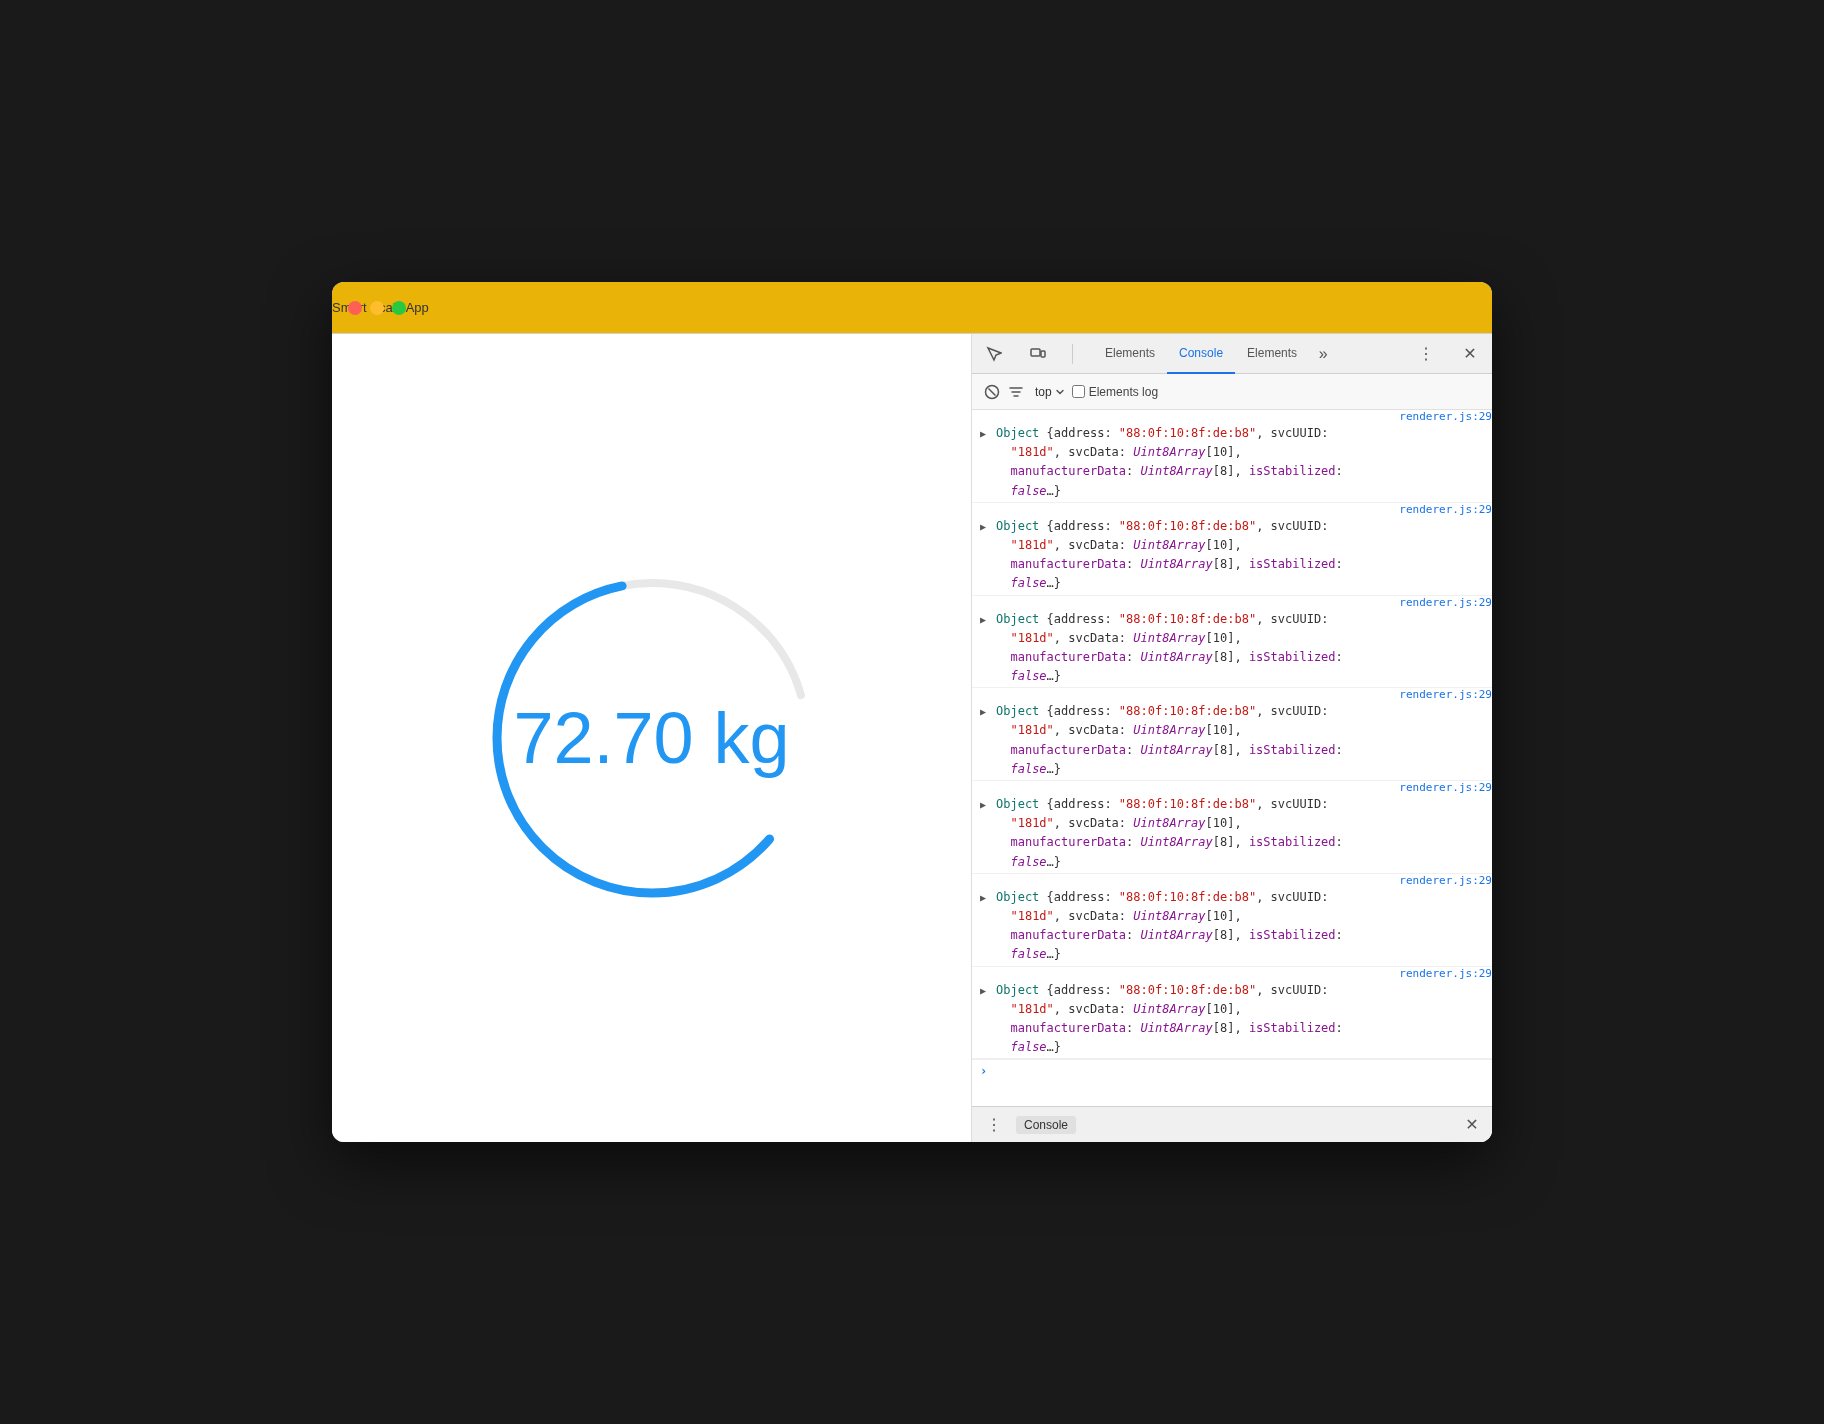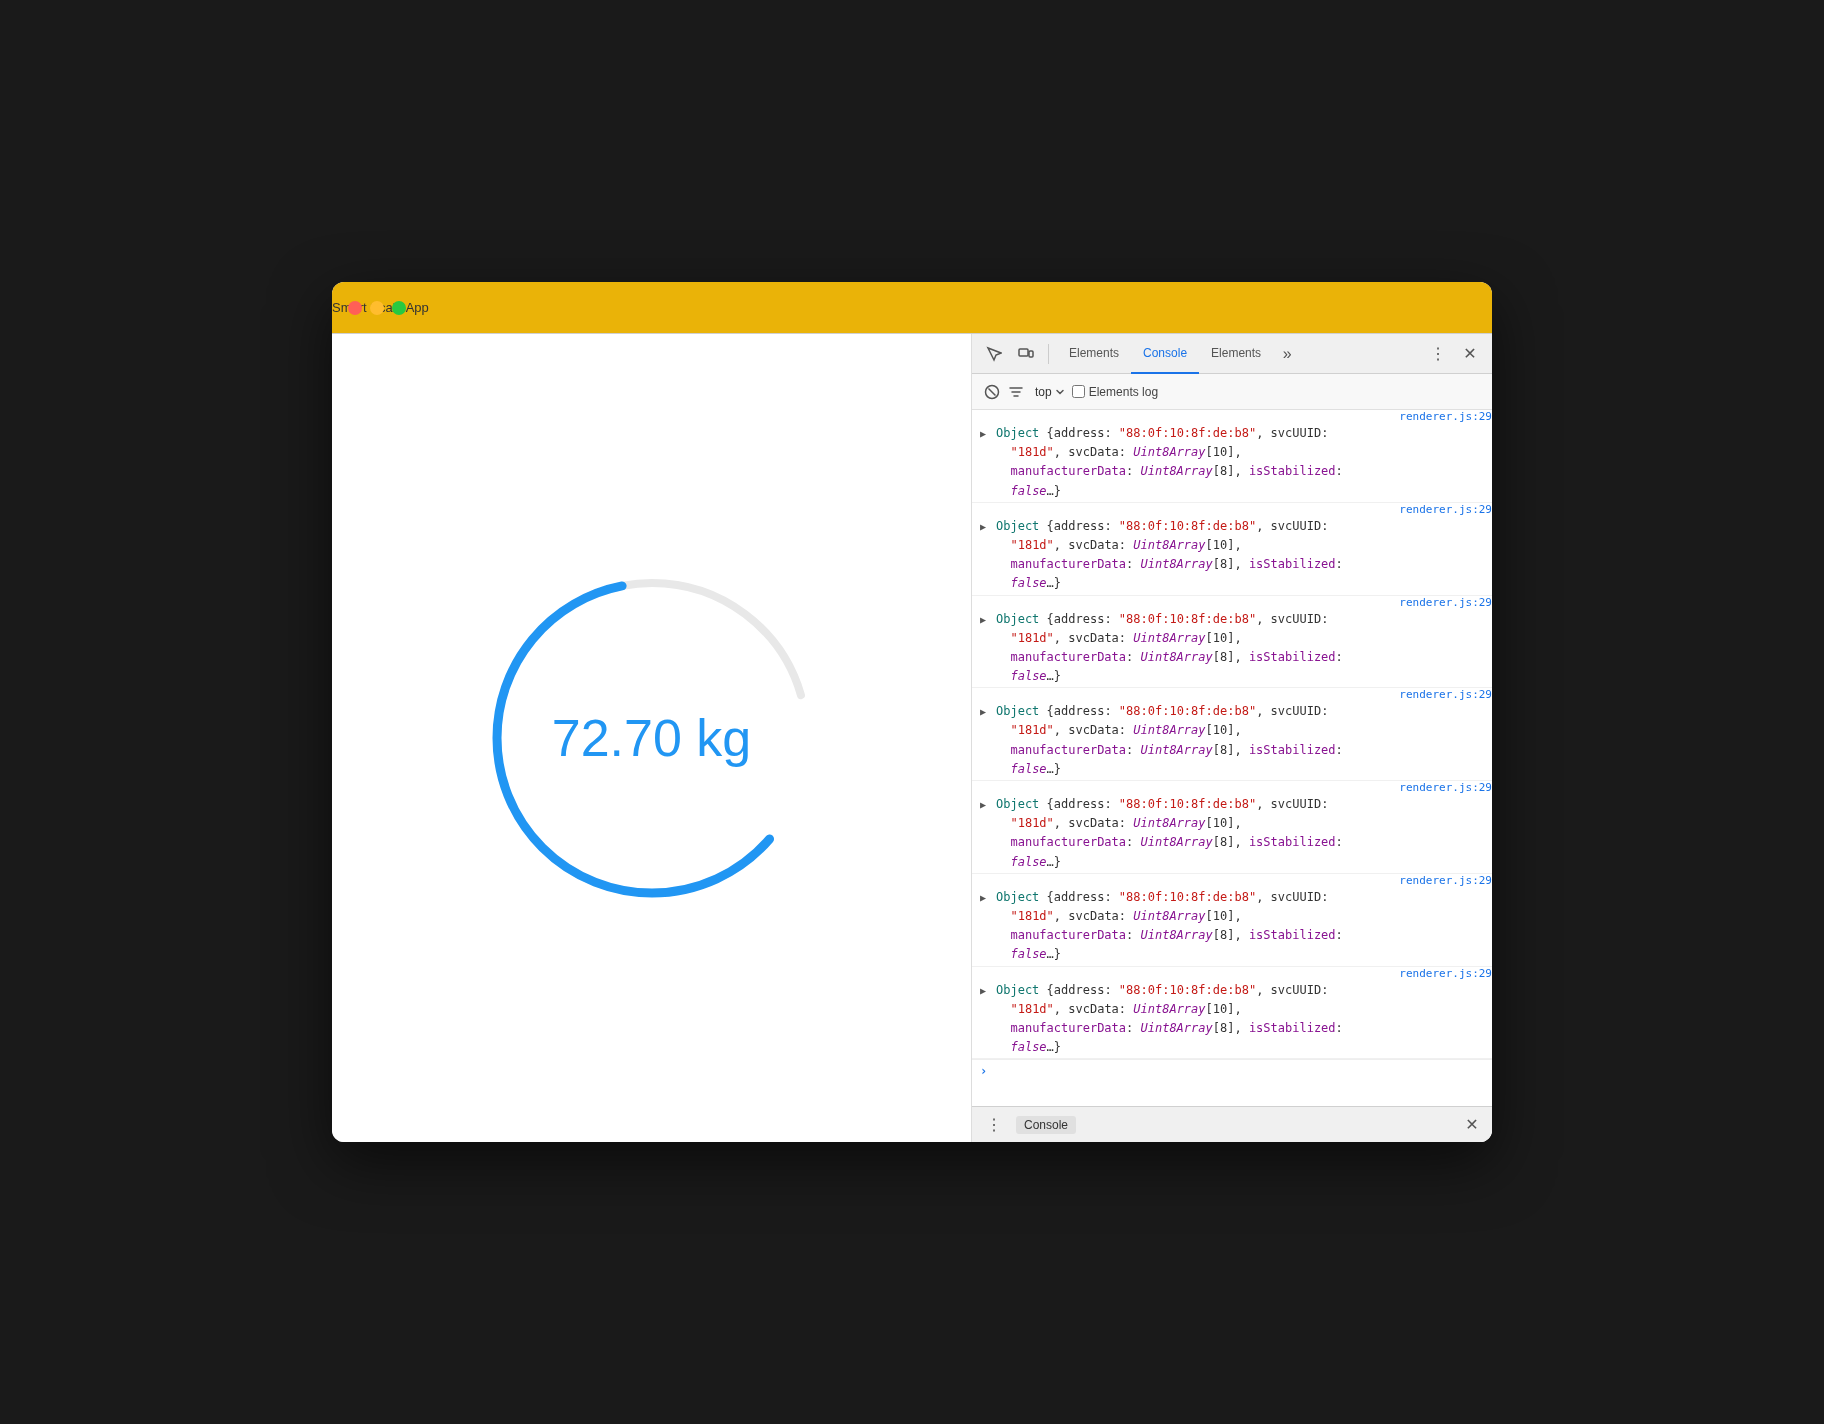--- a/index.html
+++ b/index.html
@@ -97,21 +97,21 @@
     .gauge-container svg {
       width: 100%;
       height: 100%;
     }
 
     .weight-text {
       position: absolute;
       top: 50%;
       left: 50%;
       transform: translate(-50%, -50%);
-      font-size: 52px;
+      font-size: 72px;
       font-weight: 300;
       color: #2196f3;
       white-space: nowrap;
     }
 
     
     .devtools-panel {
       flex: 1;
       background: #fff;
       display: flex;
@@ -119,21 +119,21 @@
       overflow: hidden;
     }
 
     .devtools-toolbar {
       height: 40px;
       background: #f0f0f0;
       border-bottom: 1px solid #d0d0d0;
       display: flex;
       align-items: center;
       padding: 0 8px;
-      gap: 4px;
+      gap: 16px;
       flex-shrink: 0;
     }
 
     .dt-icon-btn {
       width: 28px;
       height: 28px;
       border: none;
       background: transparent;
       cursor: pointer;
       display: flex;

